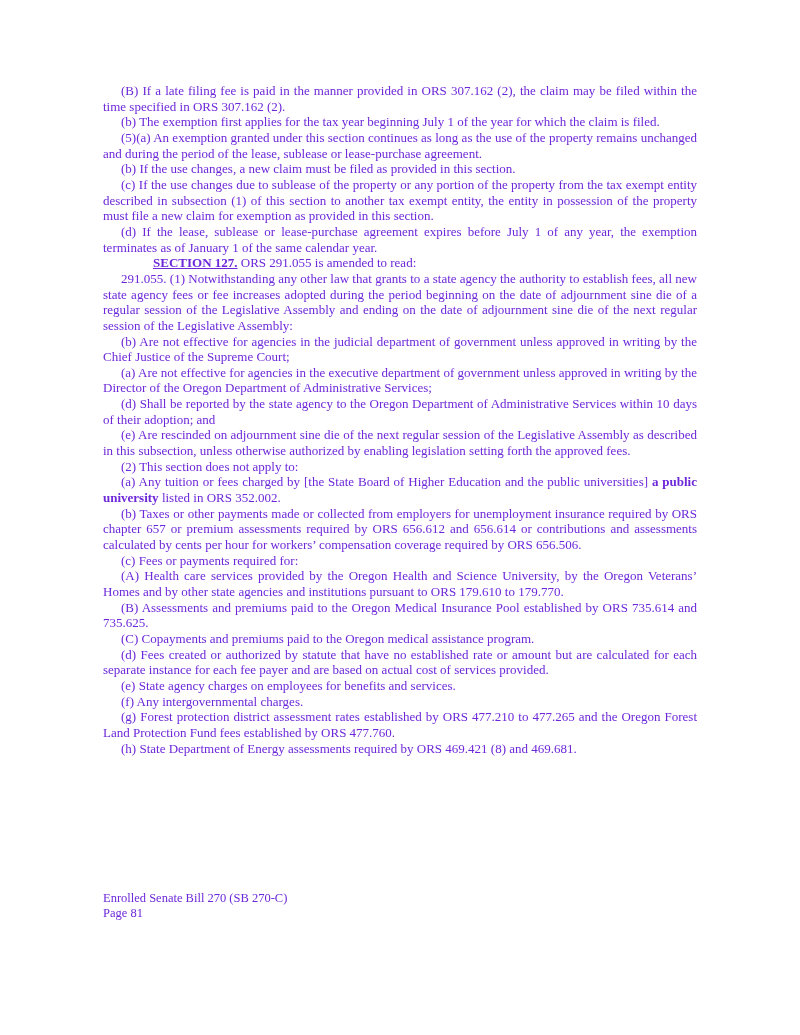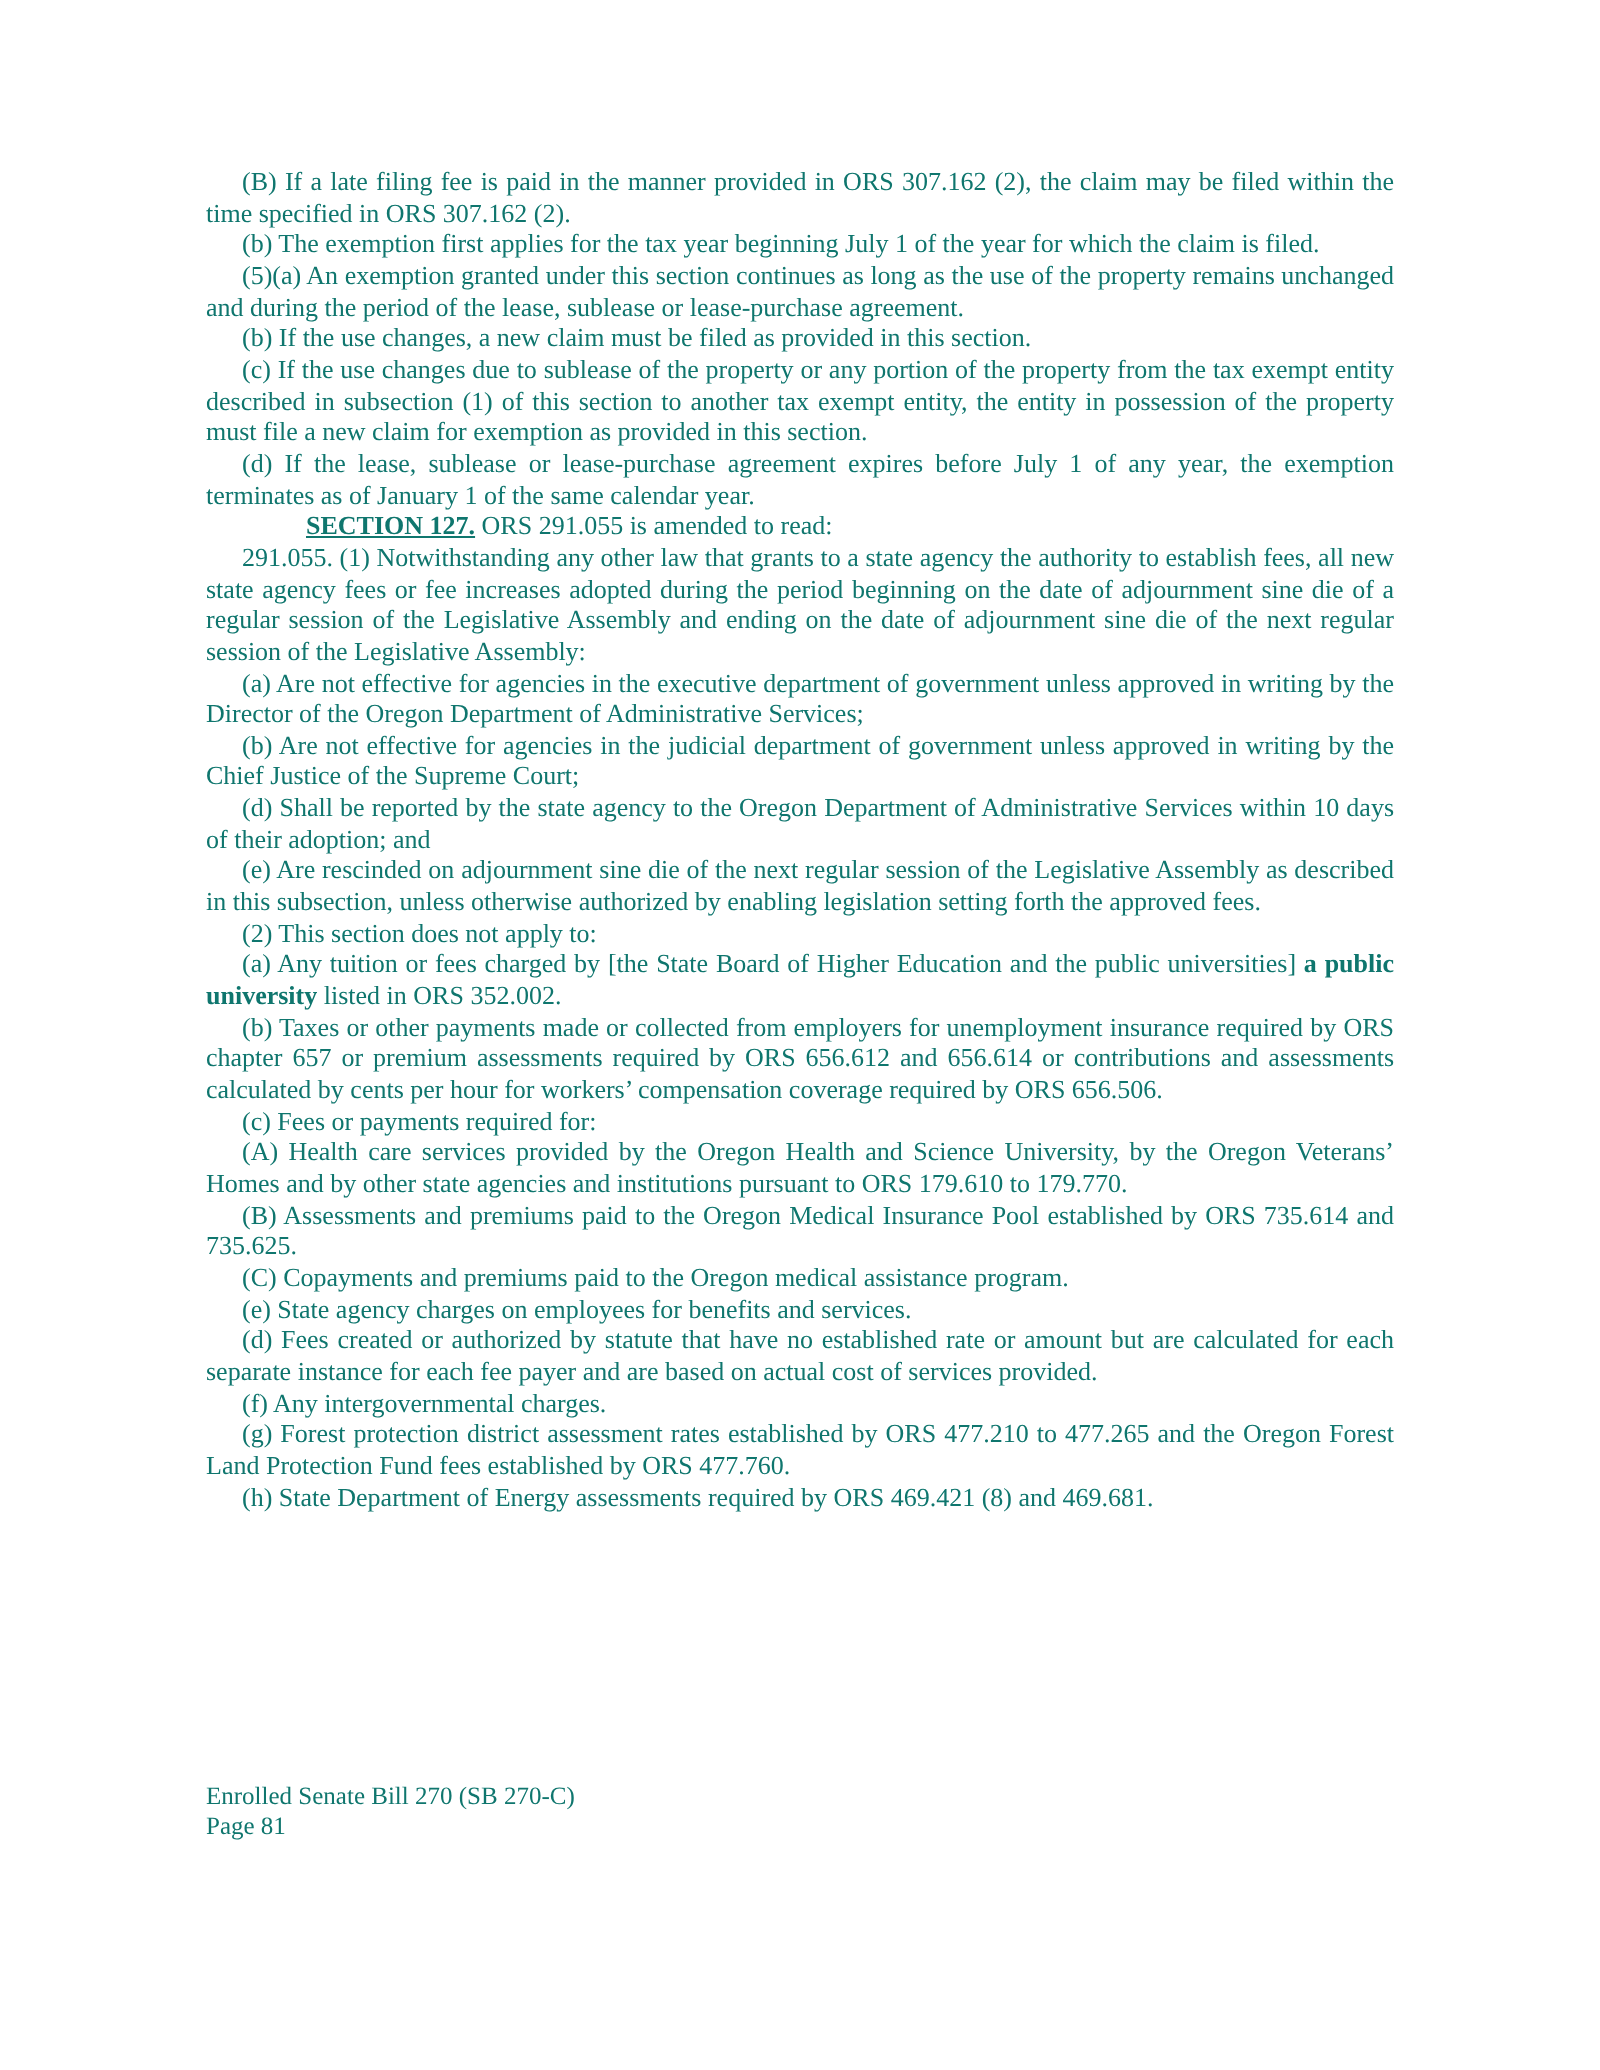--- a/index.html
+++ b/index.html
@@ -7,21 +7,21 @@
     padding: 0;
     background: #ffffff;
   }
   .page {
     position: relative;
     width: 800px;
     height: 1035px;
     background: #ffffff;
     overflow: hidden;
     font-family: "Liberation Serif", serif;
-    color: #0f766e;
+    color: #6d28d9;
   }
   .content {
     position: absolute;
     left: 103px;
     top: 83px;
     width: 594px;
     font-size: 13px;
     line-height: 15.65px;
     text-align: justify;
   }
@@ -52,33 +52,33 @@
 <div class="page">
   <div class="content" id="bill-content">
       <p><span class="seg-plain">(B) If a late filing fee is paid in the manner provided in ORS 307.162 (2), the claim may be filed within the time specified in ORS 307.162 (2).</span></p>
       <p><span class="seg-plain">(b) The exemption first applies for the tax year beginning July 1 of the year for which the claim is filed.</span></p>
       <p><span class="seg-plain">(5)(a) An exemption granted under this section continues as long as the use of the property remains unchanged and during the period of the lease, sublease or lease-purchase agreement.</span></p>
       <p><span class="seg-plain">(b) If the use changes, a new claim must be filed as provided in this section.</span></p>
       <p><span class="seg-plain">(c) If the use changes due to sublease of the property or any portion of the property from the tax exempt entity described in subsection (1) of this section to another tax exempt entity, the entity in possession of the property must file a new claim for exemption as provided in this section.</span></p>
       <p><span class="seg-plain">(d) If the lease, sublease or lease-purchase agreement expires before July 1 of any year, the exemption terminates as of January 1 of the same calendar year.</span></p>
       <p><span class="seg-bold-underline">SECTION 127.</span><span class="seg-plain"> ORS 291.055 is amended to read:</span></p>
       <p><span class="seg-plain">291.055. (1) Notwithstanding any other law that grants to a state agency the authority to establish fees, all new state agency fees or fee increases adopted during the period beginning on the date of adjournment sine die of a regular session of the Legislative Assembly and ending on the date of adjournment sine die of the next regular session of the Legislative Assembly:</span></p>
+      <p><span class="seg-plain">(b) Are not effective for agencies in the judicial department of government unless approved in writing by the Chief Justice of the Supreme Court;</span></p>
       <p><span class="seg-plain">(a) Are not effective for agencies in the executive department of government unless approved in writing by the Director of the Oregon Department of Administrative Services;</span></p>
-      <p><span class="seg-plain">(b) Are not effective for agencies in the judicial department of government unless approved in writing by the Chief Justice of the Supreme Court;</span></p>
       <p><span class="seg-plain">(d) Shall be reported by the state agency to the Oregon Department of Administrative Services within 10 days of their adoption; and</span></p>
       <p><span class="seg-plain">(e) Are rescinded on adjournment sine die of the next regular session of the Legislative Assembly as described in this subsection, unless otherwise authorized by enabling legislation setting forth the approved fees.</span></p>
       <p><span class="seg-plain">(2) This section does not apply to:</span></p>
       <p><span class="seg-plain">(a) Any tuition or fees charged by [</span><span class="seg-italic">the State Board of Higher Education and the public universities</span><span class="seg-plain">] </span><span class="seg-bold">a public university</span><span class="seg-plain"> listed in ORS 352.002.</span></p>
       <p><span class="seg-plain">(b) Taxes or other payments made or collected from employers for unemployment insurance required by ORS chapter 657 or premium assessments required by ORS 656.612 and 656.614 or contributions and assessments calculated by cents per hour for workers’ compensation coverage required by ORS 656.506.</span></p>
       <p><span class="seg-plain">(c) Fees or payments required for:</span></p>
       <p><span class="seg-plain">(A) Health care services provided by the Oregon Health and Science University, by the Oregon Veterans’ Homes and by other state agencies and institutions pursuant to ORS 179.610 to 179.770.</span></p>
       <p><span class="seg-plain">(B) Assessments and premiums paid to the Oregon Medical Insurance Pool established by ORS 735.614 and 735.625.</span></p>
       <p><span class="seg-plain">(C) Copayments and premiums paid to the Oregon medical assistance program.</span></p>
+      <p><span class="seg-plain">(d) Fees created or authorized by statute that have no established rate or amount but are calculated for each separate instance for each fee payer and are based on actual cost of services provided.</span></p>
       <p><span class="seg-plain">(e) State agency charges on employees for benefits and services.</span></p>
-      <p><span class="seg-plain">(d) Fees created or authorized by statute that have no established rate or amount but are calculated for each separate instance for each fee payer and are based on actual cost of services provided.</span></p>
       <p><span class="seg-plain">(f) Any intergovernmental charges.</span></p>
       <p><span class="seg-plain">(g) Forest protection district assessment rates established by ORS 477.210 to 477.265 and the Oregon Forest Land Protection Fund fees established by ORS 477.760.</span></p>
       <p><span class="seg-plain">(h) State Department of Energy assessments required by ORS 469.421 (8) and 469.681.</span></p>
     </div>
   <div class="footer">
     <span>Enrolled Senate Bill 270 (SB 270-C)</span>
     <span>Page 81</span>
   </div>
 </div>
 

